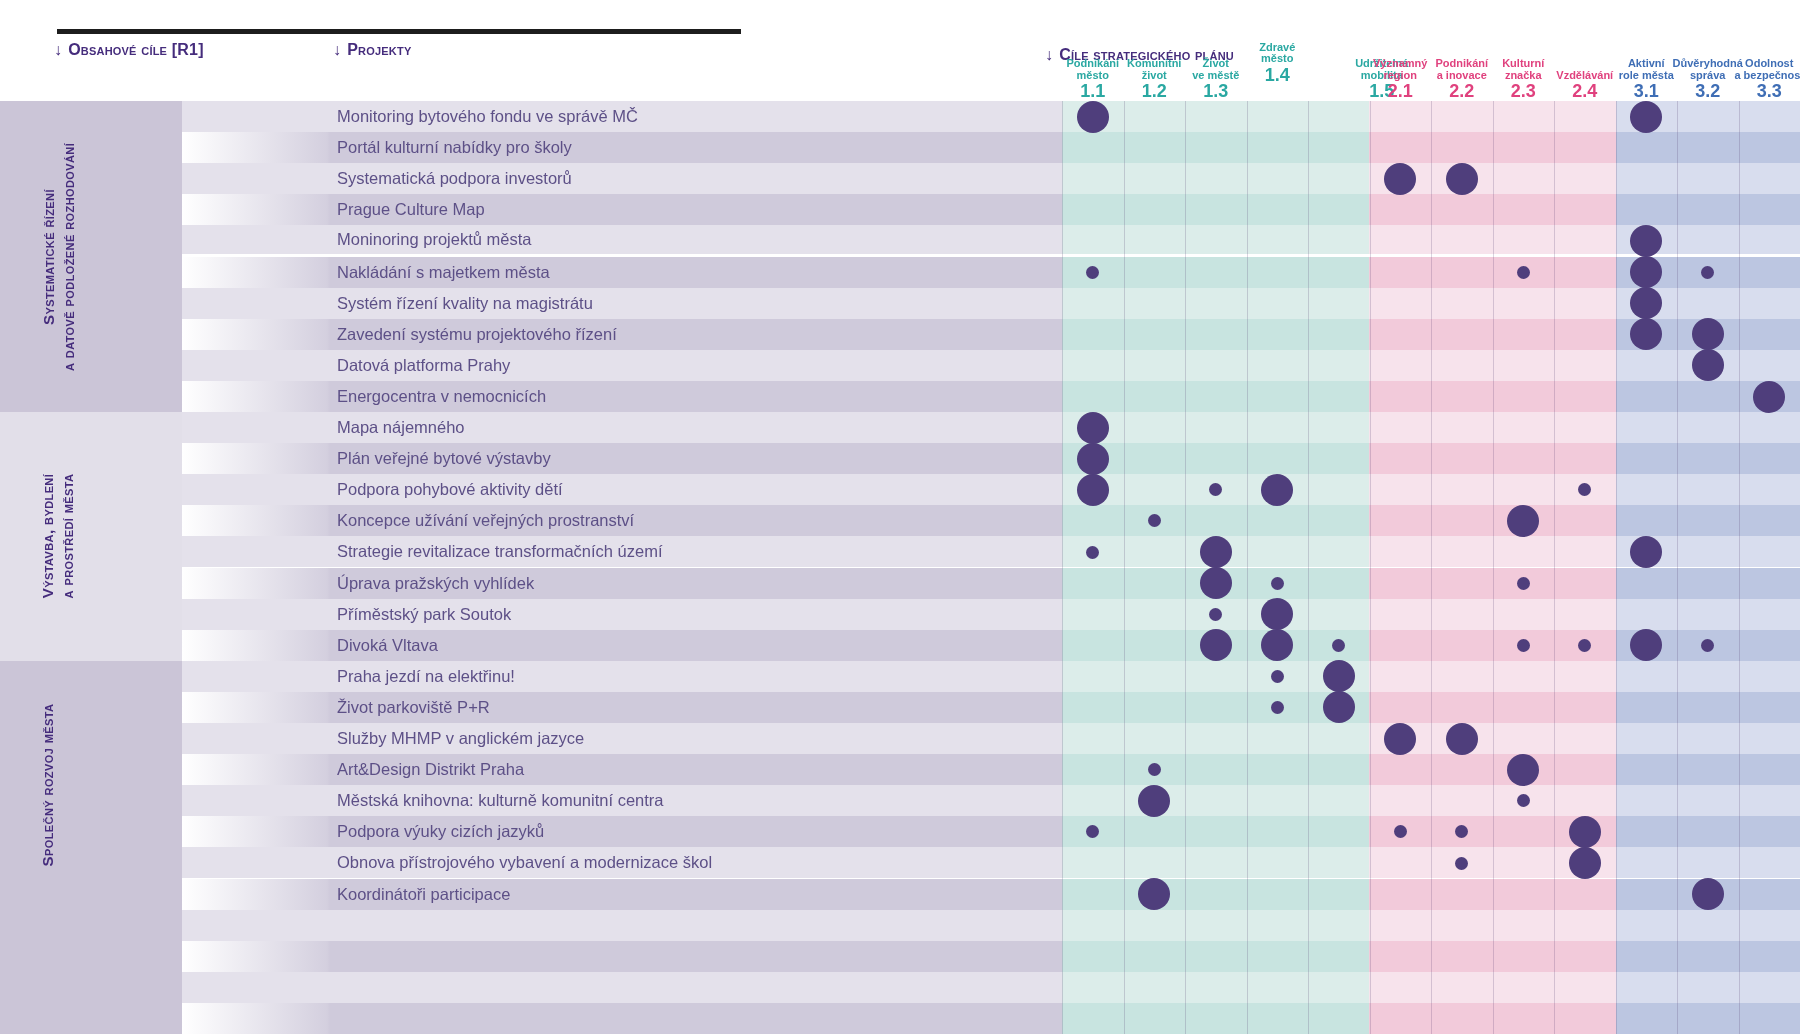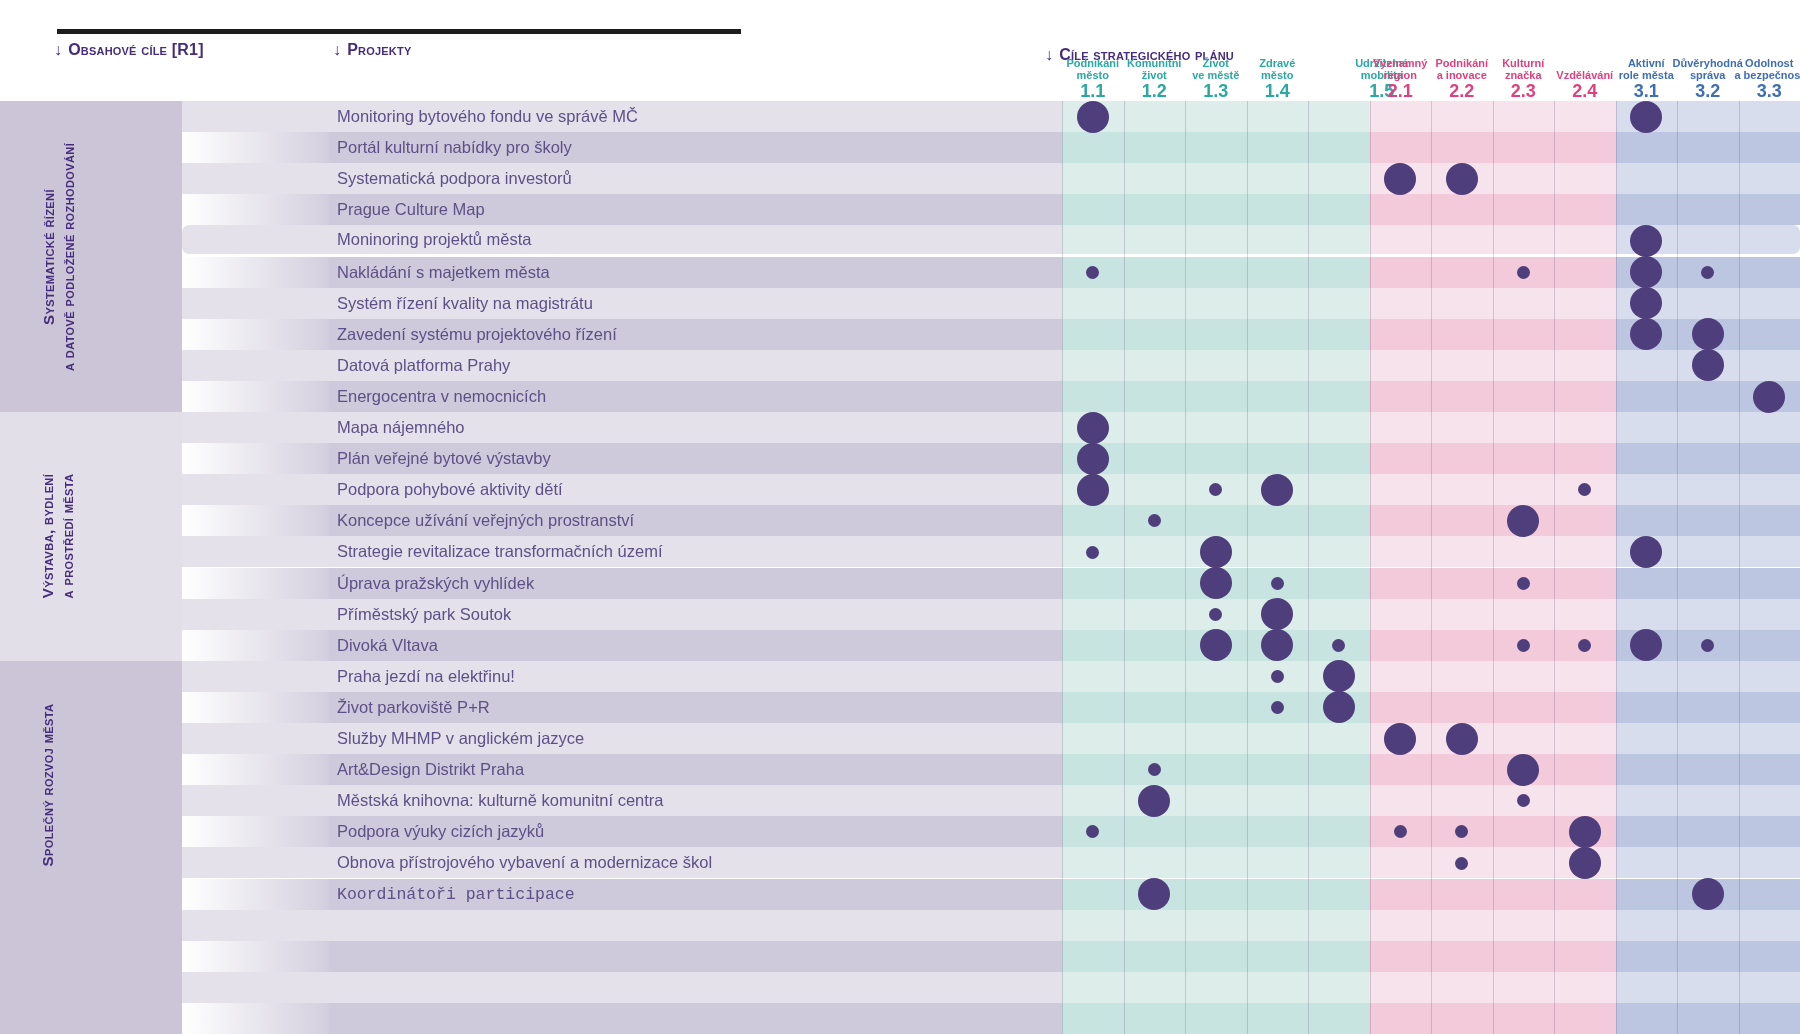--- a/index.html
+++ b/index.html
@@ -63,21 +63,21 @@
       <div class="goal-cell teal" style="left: 1105.5px; width: 97.5px; top: 25px; height: 76px;">
         <div class="gl">Komunitní</div>
         <div class="gl">život</div>
         <div class="gn">1.2</div>
       </div>
       <div class="goal-cell teal" style="left: 1167px; width: 97.5px; top: 25px; height: 76px;">
         <div class="gl">Život</div>
         <div class="gl">ve městě</div>
         <div class="gn">1.3</div>
       </div>
-      <div class="goal-cell teal" style="left: 1228.5px; width: 97.5px; top: 25px; height: 76px;">
+      <div class="goal-cell teal" style="left: 1228.5px; width: 97.5px; top: 25px; height: 76px; justify-content: center;">
         <div class="gl">Zdravé</div>
         <div class="gl">město</div>
         <div class="gn">1.4</div>
       </div>
       <div class="goal-cell teal" style="left: 1333px; width: 97.5px; top: 25px; height: 76px;">
         <div class="gl">Udržitelná</div>
         <div class="gl">mobilita</div>
         <div class="gn">1.5</div>
       </div>
       <div class="goal-cell pink" style="left: 1351.5px; width: 97.5px; top: 25px; height: 76px;">
@@ -146,21 +146,21 @@
       </div>
       <div class="row" style="top: 132.1px; height: 31.1px; background: linear-gradient(to right, rgba(207, 202, 219, 0) 0px, rgba(207, 202, 219, 0.9) 145px, rgb(207, 202, 219) 148px, rgb(207, 202, 219) 880px, rgb(200, 228, 224) 880px, rgb(200, 228, 224) 1187.5px, rgb(242, 202, 218) 1187.5px, rgb(242, 202, 218) 1433.5px, rgb(188, 198, 225) 1433.5px, rgb(188, 198, 225) 1618px);">
         <span class="pname">Portál kulturní nabídky pro školy</span>
       </div>
       <div class="row" style="top: 163.2px; height: 31.1px; background: linear-gradient(to right, rgb(228, 225, 235) 0px, rgb(228, 225, 235) 880px, rgb(220, 237, 234) 880px, rgb(220, 237, 234) 1187.5px, rgb(247, 227, 236) 1187.5px, rgb(247, 227, 236) 1433.5px, rgb(216, 221, 238) 1433.5px, rgb(216, 221, 238) 1618px);">
         <span class="pname">Systematická podpora investorů</span>
       </div>
       <div class="row" style="top: 194.3px; height: 31.1px; background: linear-gradient(to right, rgba(207, 202, 219, 0) 0px, rgba(207, 202, 219, 0.9) 145px, rgb(207, 202, 219) 148px, rgb(207, 202, 219) 880px, rgb(200, 228, 224) 880px, rgb(200, 228, 224) 1187.5px, rgb(242, 202, 218) 1187.5px, rgb(242, 202, 218) 1433.5px, rgb(188, 198, 225) 1433.5px, rgb(188, 198, 225) 1618px);">
         <span class="pname">Prague Culture Map</span>
       </div>
-      <div class="row" style="top: 225.4px; height: 29px; background: linear-gradient(to right, rgb(228, 225, 235) 0px, rgb(228, 225, 235) 880px, rgb(220, 237, 234) 880px, rgb(220, 237, 234) 1187.5px, rgb(247, 227, 236) 1187.5px, rgb(247, 227, 236) 1433.5px, rgb(216, 221, 238) 1433.5px, rgb(216, 221, 238) 1618px); border-radius: 7px;">
+      <div class="row" style="top: 225.4px; height: 29px; background: linear-gradient(to right, rgb(228, 225, 235) 0px, rgb(228, 225, 235) 880px, rgb(220, 237, 234) 880px, rgb(220, 237, 234) 1187.5px, rgb(247, 227, 236) 1187.5px, rgb(247, 227, 236) 1433.5px, rgb(216, 221, 238) 1433.5px, rgb(216, 221, 238) 1618px);">
         <span class="pname">Moninoring projektů města</span>
       </div>
       <div class="row" style="top: 256.5px; height: 31.1px; background: linear-gradient(to right, rgba(207, 202, 219, 0) 0px, rgba(207, 202, 219, 0.9) 145px, rgb(207, 202, 219) 148px, rgb(207, 202, 219) 880px, rgb(200, 228, 224) 880px, rgb(200, 228, 224) 1187.5px, rgb(242, 202, 218) 1187.5px, rgb(242, 202, 218) 1433.5px, rgb(188, 198, 225) 1433.5px, rgb(188, 198, 225) 1618px);">
         <span class="pname">Nakládání s majetkem města</span>
       </div>
       <div class="row" style="top: 287.6px; height: 31.1px; background: linear-gradient(to right, rgb(228, 225, 235) 0px, rgb(228, 225, 235) 880px, rgb(220, 237, 234) 880px, rgb(220, 237, 234) 1187.5px, rgb(247, 227, 236) 1187.5px, rgb(247, 227, 236) 1433.5px, rgb(216, 221, 238) 1433.5px, rgb(216, 221, 238) 1618px);">
         <span class="pname">Systém řízení kvality na magistrátu</span>
       </div>
       <div class="row" style="top: 318.7px; height: 31.1px; background: linear-gradient(to right, rgba(207, 202, 219, 0) 0px, rgba(207, 202, 219, 0.9) 145px, rgb(207, 202, 219) 148px, rgb(207, 202, 219) 880px, rgb(200, 228, 224) 880px, rgb(200, 228, 224) 1187.5px, rgb(242, 202, 218) 1187.5px, rgb(242, 202, 218) 1433.5px, rgb(188, 198, 225) 1433.5px, rgb(188, 198, 225) 1618px);">
         <span class="pname">Zavedení systému projektového řízení</span>
@@ -209,21 +209,21 @@
       </div>
       <div class="row" style="top: 785.2px; height: 31.1px; background: linear-gradient(to right, rgb(228, 225, 235) 0px, rgb(228, 225, 235) 880px, rgb(220, 237, 234) 880px, rgb(220, 237, 234) 1187.5px, rgb(247, 227, 236) 1187.5px, rgb(247, 227, 236) 1433.5px, rgb(216, 221, 238) 1433.5px, rgb(216, 221, 238) 1618px);">
         <span class="pname">Městská knihovna: kulturně komunitní centra</span>
       </div>
       <div class="row" style="top: 816.3px; height: 31.1px; background: linear-gradient(to right, rgba(207, 202, 219, 0) 0px, rgba(207, 202, 219, 0.9) 145px, rgb(207, 202, 219) 148px, rgb(207, 202, 219) 880px, rgb(200, 228, 224) 880px, rgb(200, 228, 224) 1187.5px, rgb(242, 202, 218) 1187.5px, rgb(242, 202, 218) 1433.5px, rgb(188, 198, 225) 1433.5px, rgb(188, 198, 225) 1618px);">
         <span class="pname">Podpora výuky cizích jazyků</span>
       </div>
       <div class="row" style="top: 847.4px; height: 31.1px; background: linear-gradient(to right, rgb(228, 225, 235) 0px, rgb(228, 225, 235) 880px, rgb(220, 237, 234) 880px, rgb(220, 237, 234) 1187.5px, rgb(247, 227, 236) 1187.5px, rgb(247, 227, 236) 1433.5px, rgb(216, 221, 238) 1433.5px, rgb(216, 221, 238) 1618px);">
         <span class="pname">Obnova přístrojového vybavení a modernizace škol</span>
       </div>
-      <div class="row" style="top: 878.5px; height: 31.1px; background: linear-gradient(to right, rgba(207, 202, 219, 0) 0px, rgba(207, 202, 219, 0.9) 145px, rgb(207, 202, 219) 148px, rgb(207, 202, 219) 880px, rgb(200, 228, 224) 880px, rgb(200, 228, 224) 1187.5px, rgb(242, 202, 218) 1187.5px, rgb(242, 202, 218) 1433.5px, rgb(188, 198, 225) 1433.5px, rgb(188, 198, 225) 1618px); font-family: Liberation Mono, monospace;">
+      <div class="row" style="top: 878.5px; height: 31.1px; background: linear-gradient(to right, rgba(207, 202, 219, 0) 0px, rgba(207, 202, 219, 0.9) 145px, rgb(207, 202, 219) 148px, rgb(207, 202, 219) 880px, rgb(200, 228, 224) 880px, rgb(200, 228, 224) 1187.5px, rgb(242, 202, 218) 1187.5px, rgb(242, 202, 218) 1433.5px, rgb(188, 198, 225) 1433.5px, rgb(188, 198, 225) 1618px);">
         <span class="pname">Koordinátoři participace</span>
       </div>
       <div class="row" style="top: 909.6px; height: 31.1px; background: linear-gradient(to right, rgb(228, 225, 235) 0px, rgb(228, 225, 235) 880px, rgb(220, 237, 234) 880px, rgb(220, 237, 234) 1187.5px, rgb(247, 227, 236) 1187.5px, rgb(247, 227, 236) 1433.5px, rgb(216, 221, 238) 1433.5px, rgb(216, 221, 238) 1618px);"></div>
       <div class="row" style="top: 940.7px; height: 31.1px; background: linear-gradient(to right, rgba(207, 202, 219, 0) 0px, rgba(207, 202, 219, 0.9) 145px, rgb(207, 202, 219) 148px, rgb(207, 202, 219) 880px, rgb(200, 228, 224) 880px, rgb(200, 228, 224) 1187.5px, rgb(242, 202, 218) 1187.5px, rgb(242, 202, 218) 1433.5px, rgb(188, 198, 225) 1433.5px, rgb(188, 198, 225) 1618px);"></div>
       <div class="row" style="top: 971.8px; height: 31.1px; background: linear-gradient(to right, rgb(228, 225, 235) 0px, rgb(228, 225, 235) 880px, rgb(220, 237, 234) 880px, rgb(220, 237, 234) 1187.5px, rgb(247, 227, 236) 1187.5px, rgb(247, 227, 236) 1433.5px, rgb(216, 221, 238) 1433.5px, rgb(216, 221, 238) 1618px);"></div>
       <div class="row" style="top: 1002.9px; height: 31.1px; background: linear-gradient(to right, rgba(207, 202, 219, 0) 0px, rgba(207, 202, 219, 0.9) 145px, rgb(207, 202, 219) 148px, rgb(207, 202, 219) 880px, rgb(200, 228, 224) 880px, rgb(200, 228, 224) 1187.5px, rgb(242, 202, 218) 1187.5px, rgb(242, 202, 218) 1433.5px, rgb(188, 198, 225) 1433.5px, rgb(188, 198, 225) 1618px);"></div>
     </div>
   <div id="grid">
       <div class="gridline" style="left: 1062px; top: 101px; height: 933px;"></div>
       <div class="gridline" style="left: 1123.5px; top: 101px; height: 933px;"></div>

